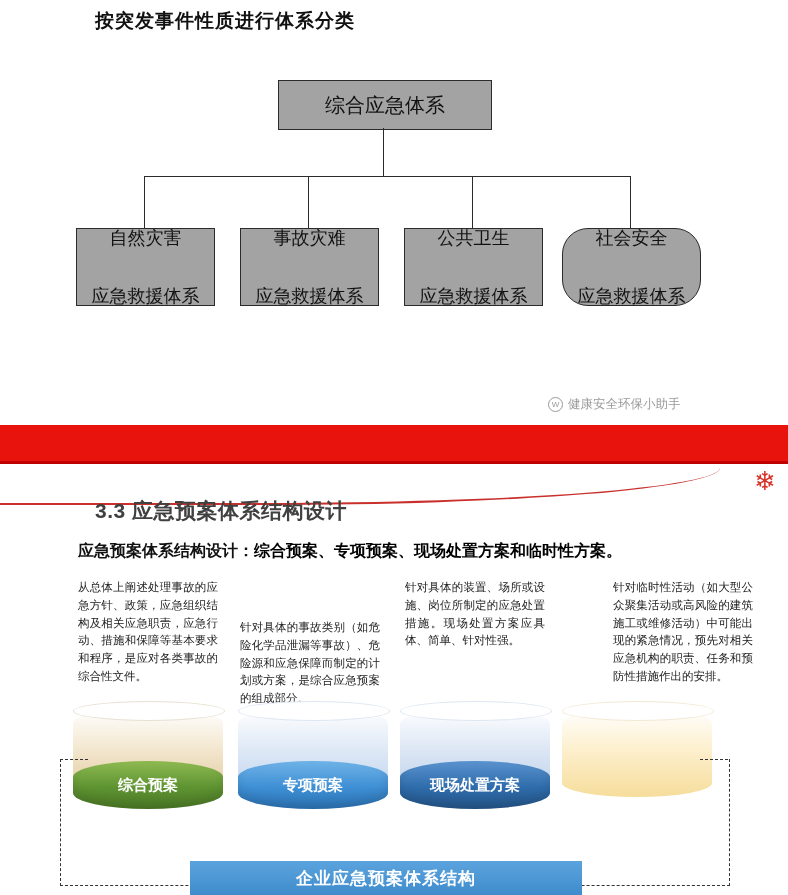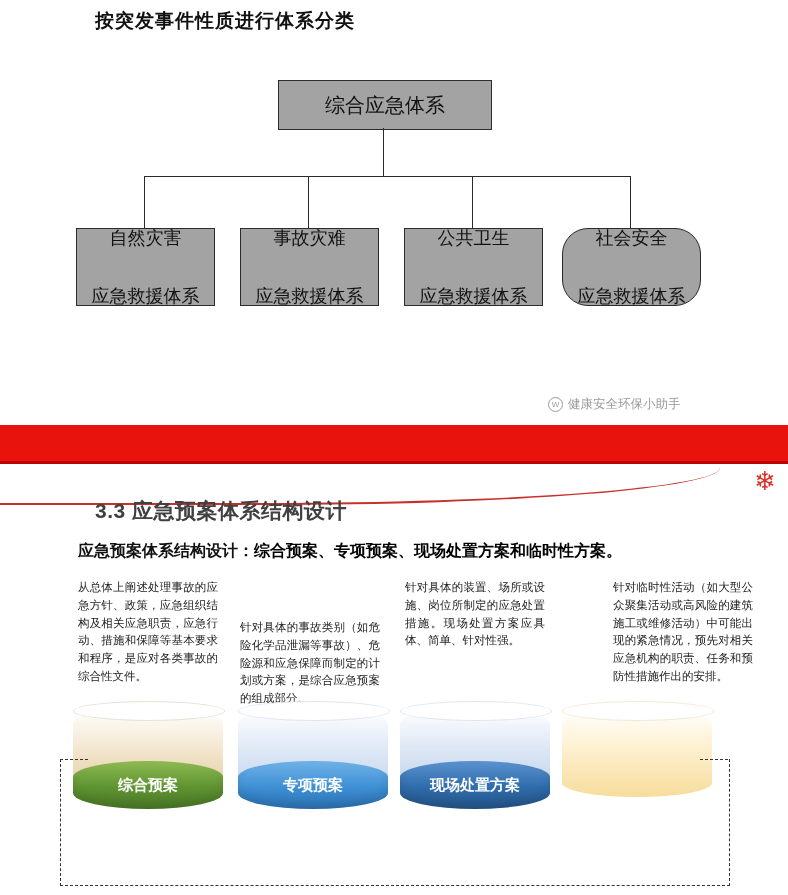--- a/index.html
+++ b/index.html
@@ -221,13 +221,14 @@
   </div>
 
   <div id="bracket"></div>
   <div id="bracket-topleft"></div>
   <div id="bracket-topright"></div>
 
   <div class="band" id="band-0">综合预案</div>
   <div class="band" id="band-1">专项预案</div>
   <div class="band" id="band-2">现场处置方案</div>
 
+  <div id="footer-bar">企业应急预案体系结构</div>
 </div>
 
 </body></html>

